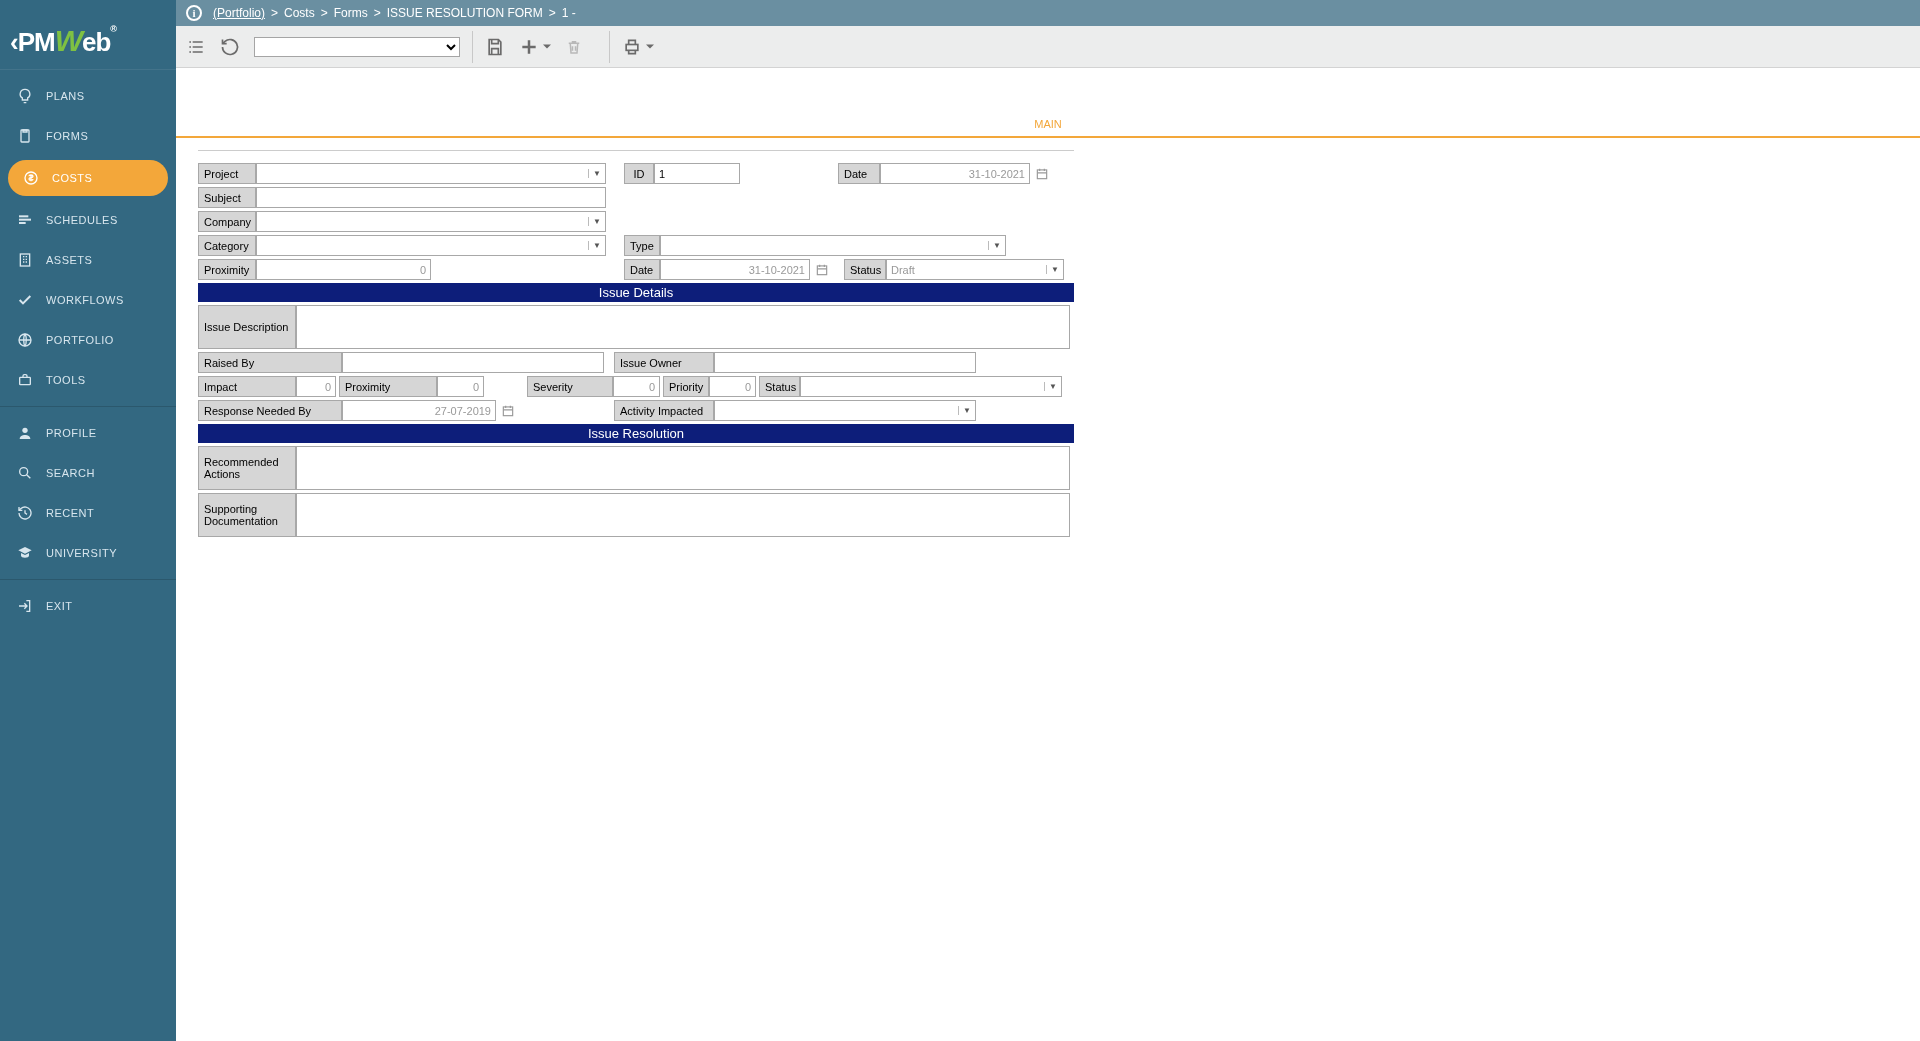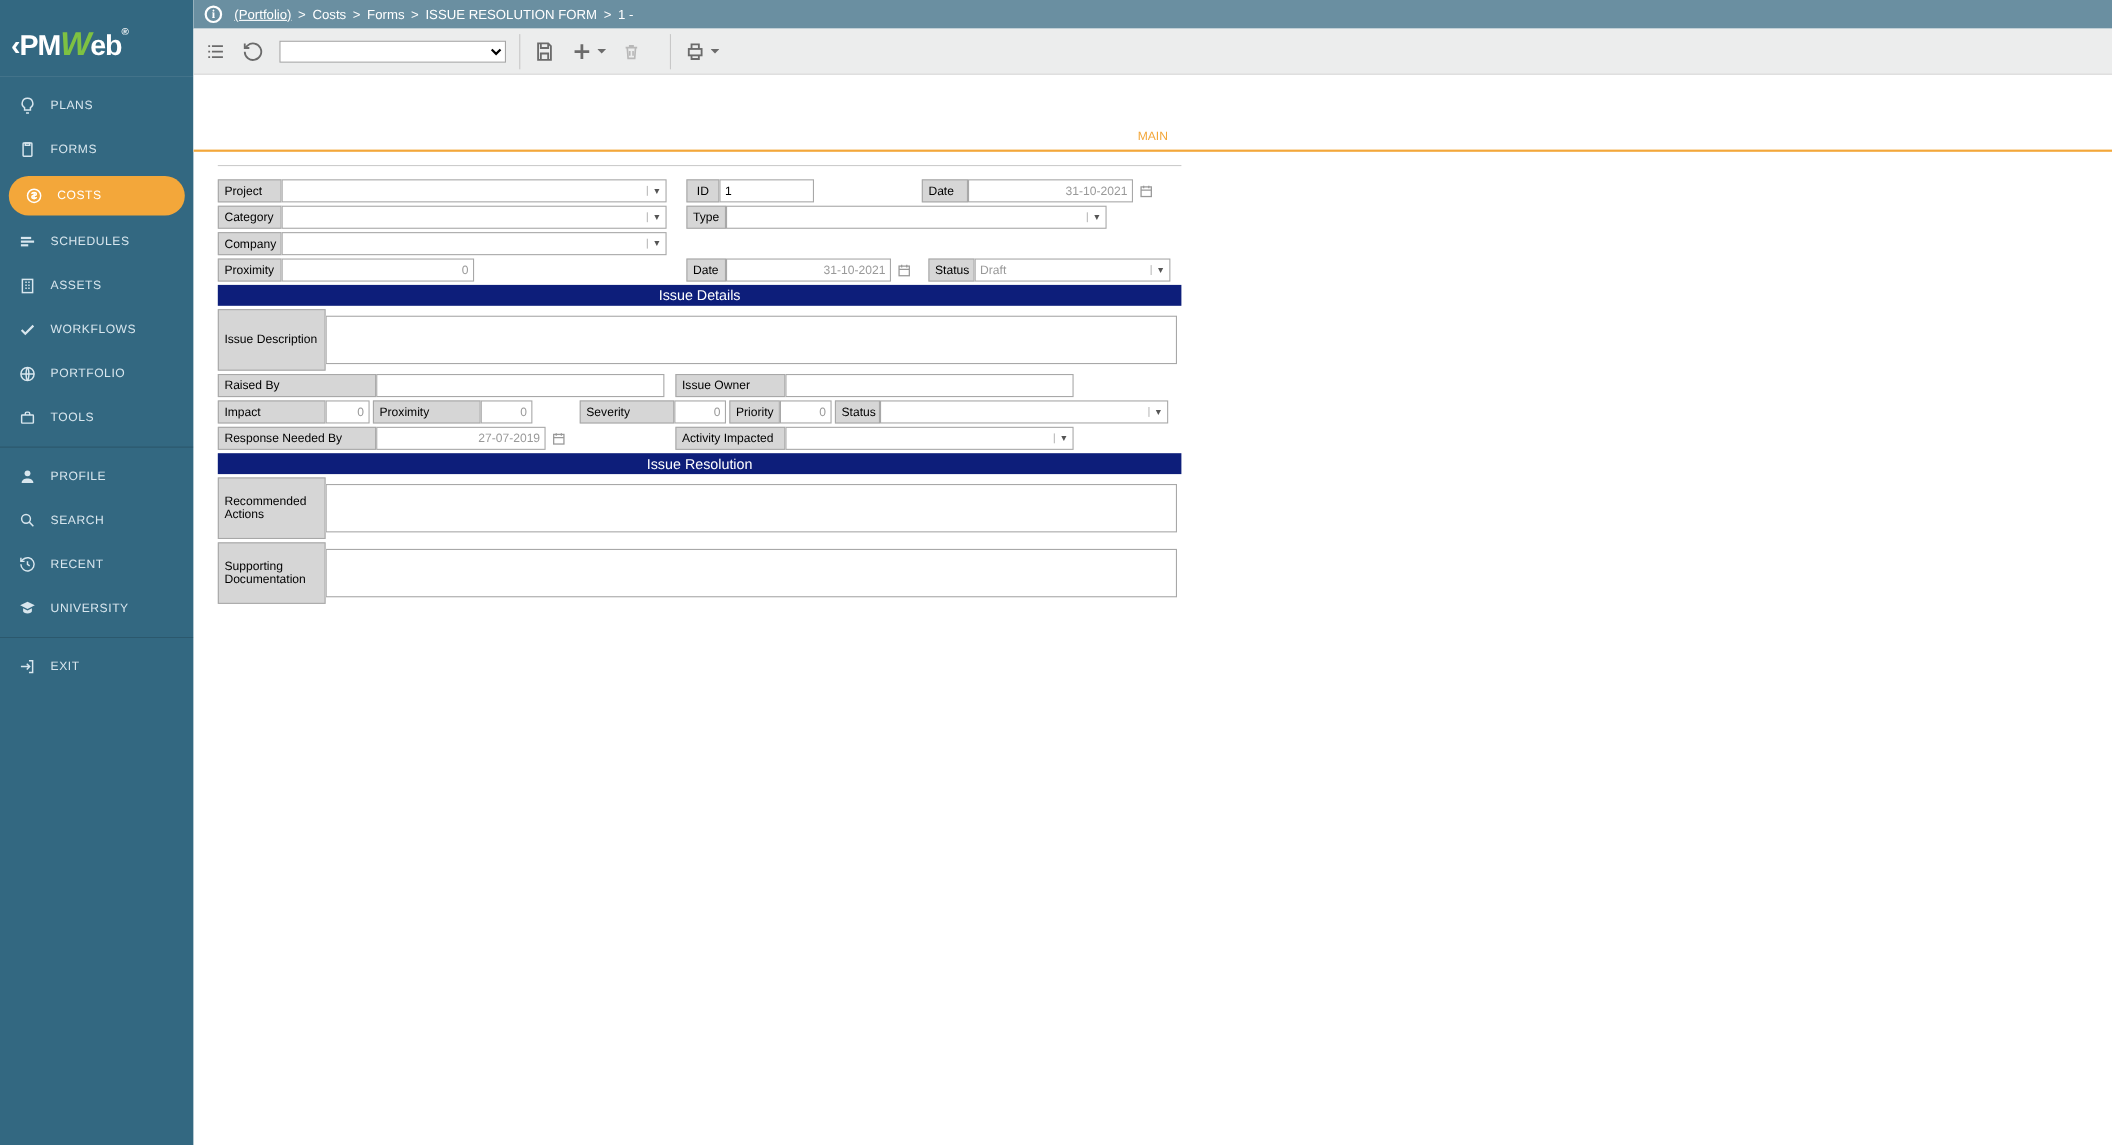--- a/index.html
+++ b/index.html
@@ -49,21 +49,21 @@
 .form-row { display: flex; align-items: center; margin-bottom: 3px; }
 .lbl { background: #d6d6d6; border: 1px solid #a8a8a8; padding: 3px 5px; font-family: Verdana, sans-serif; font-size: 11px; height: 21px; display: flex; align-items: center; }
 .inp, .sel, .ta { border: 1px solid #a8a8a8; height: 21px; background: #fff; font-size: 11px; padding: 0 4px; }
 .sel { background: #fff; position: relative; }
 .sel::after { content: "▼"; font-size: 8px; color: #555; position: absolute; right: 4px; top: 5px; border-left: 1px solid #bbb; padding-left: 4px; }
 .ta { height: 44px; resize: none; }
 .num { text-align: right; color: #999; }
 
 .section-bar { background: #0d1e7a; color: #fff; text-align: center; font-family: Verdana, sans-serif; font-size: 13px; padding: 2px 0; margin-top: 3px; }
 
-.lbl-wide { background: #d6d6d6; border: 1px solid #a8a8a8; padding: 3px 5px; font-family: Verdana, sans-serif; font-size: 11px; display: flex; align-items: center; height: 56px; }
+.lbl-wide { background: #d6d6d6; border: 1px solid #a8a8a8; padding: 3px 5px; font-family: Verdana, sans-serif; font-size: 11px; display: flex; align-items: center; height: 44px; }
 
 .cal-icon { width: 16px; height: 16px; margin-left: 4px; color: #888; display:inline-flex; align-items:center; justify-content:center; }
 
 svg { display: block; }
 </style>
 </head>
 <body>
 
 <div class="app">
 
@@ -282,32 +282,36 @@
           <div class="lbl" style="width:42px">Date</div>
           <input class="inp num" style="width: 150px;" value="31-10-2021">
           <span class="cal-icon">
               <svg width="14" height="14" viewBox="0 0 24 24" fill="none" stroke="#999" stroke-width="2">
                 <rect x="4" y="5" width="16" height="15"></rect>
                 <path d="M8 3v4M16 3v4M4 10h16"></path>
               </svg>
             </span>
         </div>
 
+        <div class="form-row">
+          <div class="lbl" style="width:58px">Subject</div>
+          <input class="inp" style="width: 350px;">
+        </div>
+
+        <div class="form-row">
+          <div class="lbl" style="width:58px">Company</div>
+          <div class="sel" style="width:350px"></div>
+        </div>
 
         <div class="form-row">
           <div class="lbl" style="width:58px">Category</div>
           <div class="sel" style="width:350px"></div>
           <div style="width:18px"></div>
           <div class="lbl" style="width:36px">Type</div>
           <div class="sel" style="width:346px"></div>
-        </div>
-
-        <div class="form-row">
-          <div class="lbl" style="width:58px">Company</div>
-          <div class="sel" style="width:350px"></div>
         </div>
 
         <div class="form-row">
           <div class="lbl" style="width:58px">Proximity</div>
           <input class="inp num" style="width: 175px;" value="0">
           <div style="width:193px"></div>
           <div class="lbl" style="width:36px">Date</div>
           <input class="inp num" style="width: 150px;" value="31-10-2021">
           <span class="cal-icon">
               <svg width="14" height="14" viewBox="0 0 24 24" fill="none" stroke="#999" stroke-width="2">

